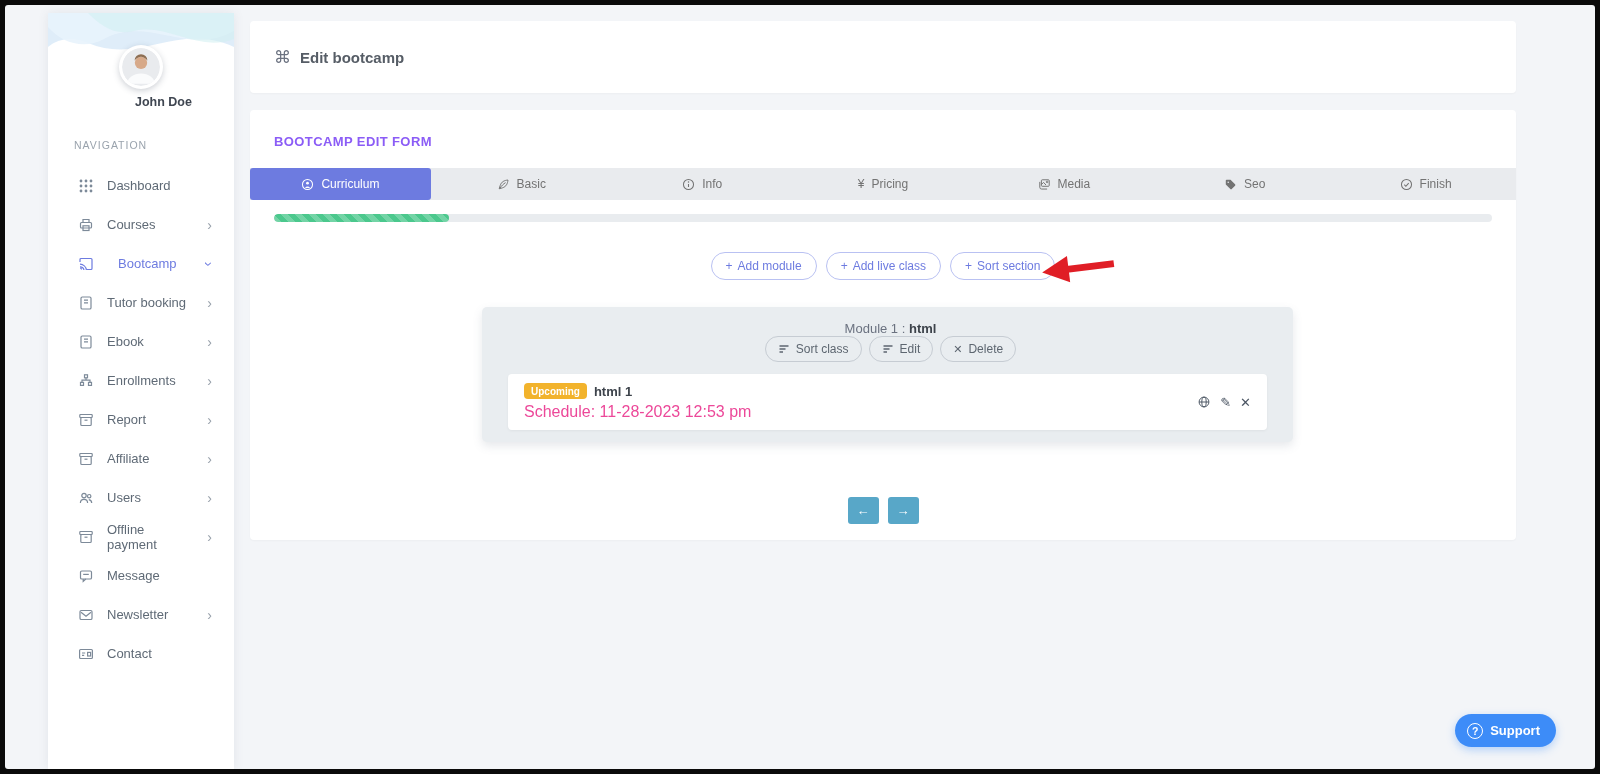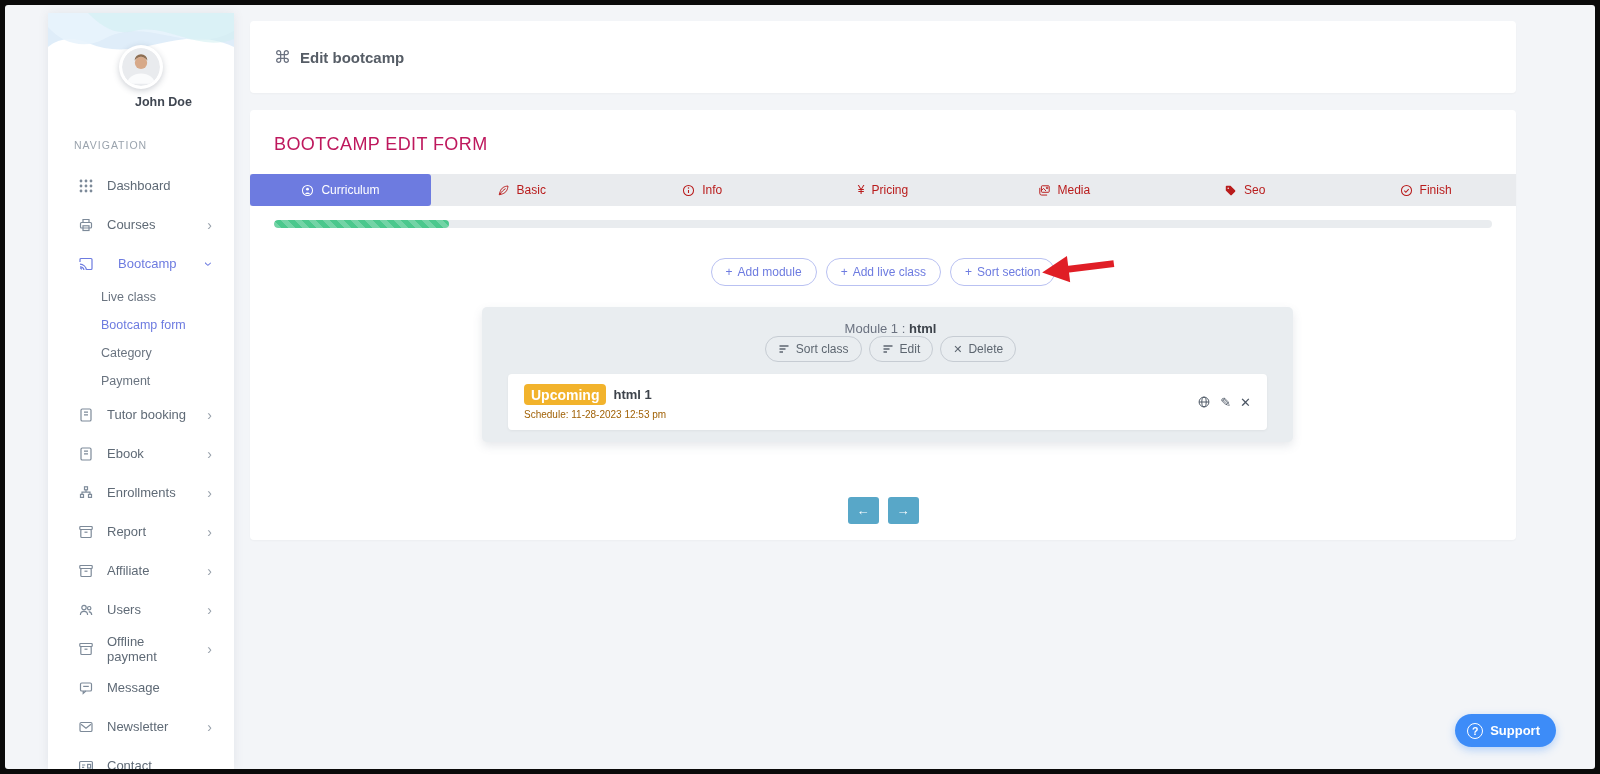--- a/index.html
+++ b/index.html
@@ -26,46 +26,46 @@
   .sub-item { height:28px; display:flex; align-items:center; padding-left:53px; font-size:12.5px; color:#6a7480; cursor:pointer; }
   .sub-item.active { color:#6d7be0; }
 
   
   .main-header { position:absolute; left:245px; top:16px; width:1266px; height:72px; background:#fff; border-radius:4px; display:flex; align-items:center; padding-left:24px; gap:9px; box-shadow:0 1px 2px rgba(0,0,0,.03); }
   .cmd-icon { font-size:17px; color:#6b7280; }
   .page-title { font-size:15px; font-weight:bold; color:#565d66; }
 
   
   .form-card { position:absolute; left:245px; top:105px; width:1266px; height:430px; background:#fff; border-radius:4px; box-shadow:0 1px 2px rgba(0,0,0,.03); }
-  .form-title { padding:24px 24px 0; font-size:18px; font-weight:normal; color:#be185d; letter-spacing:.4px; }
+  .form-title { padding:24px 24px 0; font-size:13px; font-weight:bold; color:#8b5cf6; letter-spacing:.4px; }
   .tabs { display:flex; margin-top:19px; background:#e9ebee; }
-  .tab { flex:1; height:32px; display:flex; align-items:center; justify-content:center; gap:7px; font-size:12px; color:#b91c1c; cursor:pointer; }
+  .tab { flex:1; height:32px; display:flex; align-items:center; justify-content:center; gap:7px; font-size:12px; color:#737373; cursor:pointer; }
   .tab .ticon { width:13px; height:13px; display:inline-flex; }
   .tab .yen { font-size:12px; line-height:1; }
   .tab.active { background:#6d7be0; color:#fff; border-radius:3px; }
   .progress { margin:14px 24px 0; height:8px; background:#e9ecef; border-radius:4px; overflow:hidden; }
   .progress-fill { height:100%; border-radius:4px; background:#4bc88d;
     background-image:repeating-linear-gradient(45deg, rgba(255,255,255,.22) 0 5px, transparent 5px 10px); }
   .actions { margin-top:30px; display:flex; justify-content:center; gap:9px; }
   .btn-pill-purple { display:inline-flex; align-items:center; gap:5px; border:1px solid #b9c1f2; color:#6d7be0; background:#fff; border-radius:999px; padding:6px 14px; font-size:12px; cursor:pointer; font-family:inherit; }
   .red-arrow { position:absolute; left:790px; top:141px; width:76px; height:34px; transform:rotate(-7deg); }
 
   .module-card { position:absolute; left:232px; top:197px; width:811px; height:135px; background:#e9edf0; border-radius:5px; box-shadow:0 4px 10px rgba(100,110,130,.16); }
   .module-head { display:flex; justify-content:space-between; align-items:center; padding:14px 16px 10px 22px;flex-direction:column; }
   .module-title { font-size:13px; color:#6b7280; }
   .module-title b { color:#3d434b; }
   .module-btns { display:flex; gap:7px; }
   .btn-pill-gray { display:inline-flex; align-items:center; gap:6px; border:1px solid #c6ccd3; color:#5d6670; background:transparent; border-radius:999px; padding:5px 12px; font-size:12px; cursor:pointer; font-family:inherit; }
   .btn-pill-gray .sicon { width:12px; height:12px; }
   .btn-pill-gray .x { font-size:11px; }
   .class-row { margin:2px 26px 0; background:#fff; border-radius:4px; padding:9px 16px; height:56px; display:flex; justify-content:space-between; align-items:center; box-shadow:0 1px 3px rgba(0,0,0,.05); }
   .class-line1 { display:flex; align-items:center; gap:7px; }
-  .badge { background:#f2b32c; color:#fff; font-size:14px; font-weight:bold; border-radius:4px; padding:2.5px 7px; }
+  .badge { background:#f2b32c; color:#fff; font-size:10px; font-weight:bold; border-radius:4px; padding:2.5px 7px; }
   .class-name { font-size:13px; font-weight:bold; color:#3d434b; }
-  .class-schedule { margin-top:4px; font-size:10px; color:#a16207; }
+  .class-schedule { margin-top:4px; font-size:16px; color:#ec4899; }
   .class-icons { display:flex; align-items:center; gap:9px; color:#4b5563; }
   .class-icons .gicon { width:14px; height:14px; cursor:pointer; }
   .class-icons .glyph { font-size:13px; cursor:pointer; line-height:1; }
 
   .pager { position:absolute; left:0; right:0; top:387px; display:flex; justify-content:center; gap:9px; }
   .pager-btn { width:31px; height:27px; background:#58a7c8; border:none; border-radius:3px; color:#fff; font-size:13px; font-weight:bold; display:flex; align-items:center; justify-content:center; cursor:pointer; font-family:inherit; }
 
   
   .support-btn { position:absolute; right:39px; bottom:22px; height:33px; background:#3d8cf8; border:none; border-radius:17px; color:#fff; display:flex; align-items:center; gap:7px; padding:0 16px 0 12px; font-size:13px; font-weight:bold; cursor:pointer; box-shadow:0 3px 8px rgba(61,140,248,.35); font-family:inherit; }
   .q-circle { width:16px; height:16px; border:1.6px solid #fff; border-radius:50%; display:flex; align-items:center; justify-content:center; font-size:10.5px; font-weight:bold; }
@@ -131,28 +131,20 @@
         <span class="nicon">
               <svg viewBox="0 0 16 16" fill="none" stroke="currentColor" stroke-width="1.2">
                 <path d="M2 6V3.5a1 1 0 0 1 1-1h10a1 1 0 0 1 1 1v9a1 1 0 0 1-1 1H8.5"></path>
                 <path d="M2 13.5a1.5 1.5 0 0 1 1.5 1.5" transform="translate(0,-1.5)"></path>
                 <path d="M2 10.8a4 4 0 0 1 4 3.2"></path>
                 <path d="M2 8.2a6.6 6.6 0 0 1 6.4 5.8"></path>
               </svg>
             </span>
         <span>Bootcamp</span>
         <span class="chev">›</span>
-      </li>
-      <li>
-        <ul class="sub-list">
-          <li class="sub-item">Live class</li>
-          <li class="sub-item active">Bootcamp form</li>
-          <li class="sub-item">Category</li>
-          <li class="sub-item">Payment</li>
-        </ul>
       </li>
       <li class="nav-item">
         <span class="nicon">
               <svg viewBox="0 0 16 16" fill="none" stroke="currentColor" stroke-width="1.2">
                 <rect x="3" y="2" width="10" height="12" rx="1.3"></rect>
                 <path d="M6 5.2h4M6 7.8h4"></path>
               </svg>
             </span>
         <span>Tutor booking</span>
         <span class="chev">›</span>

